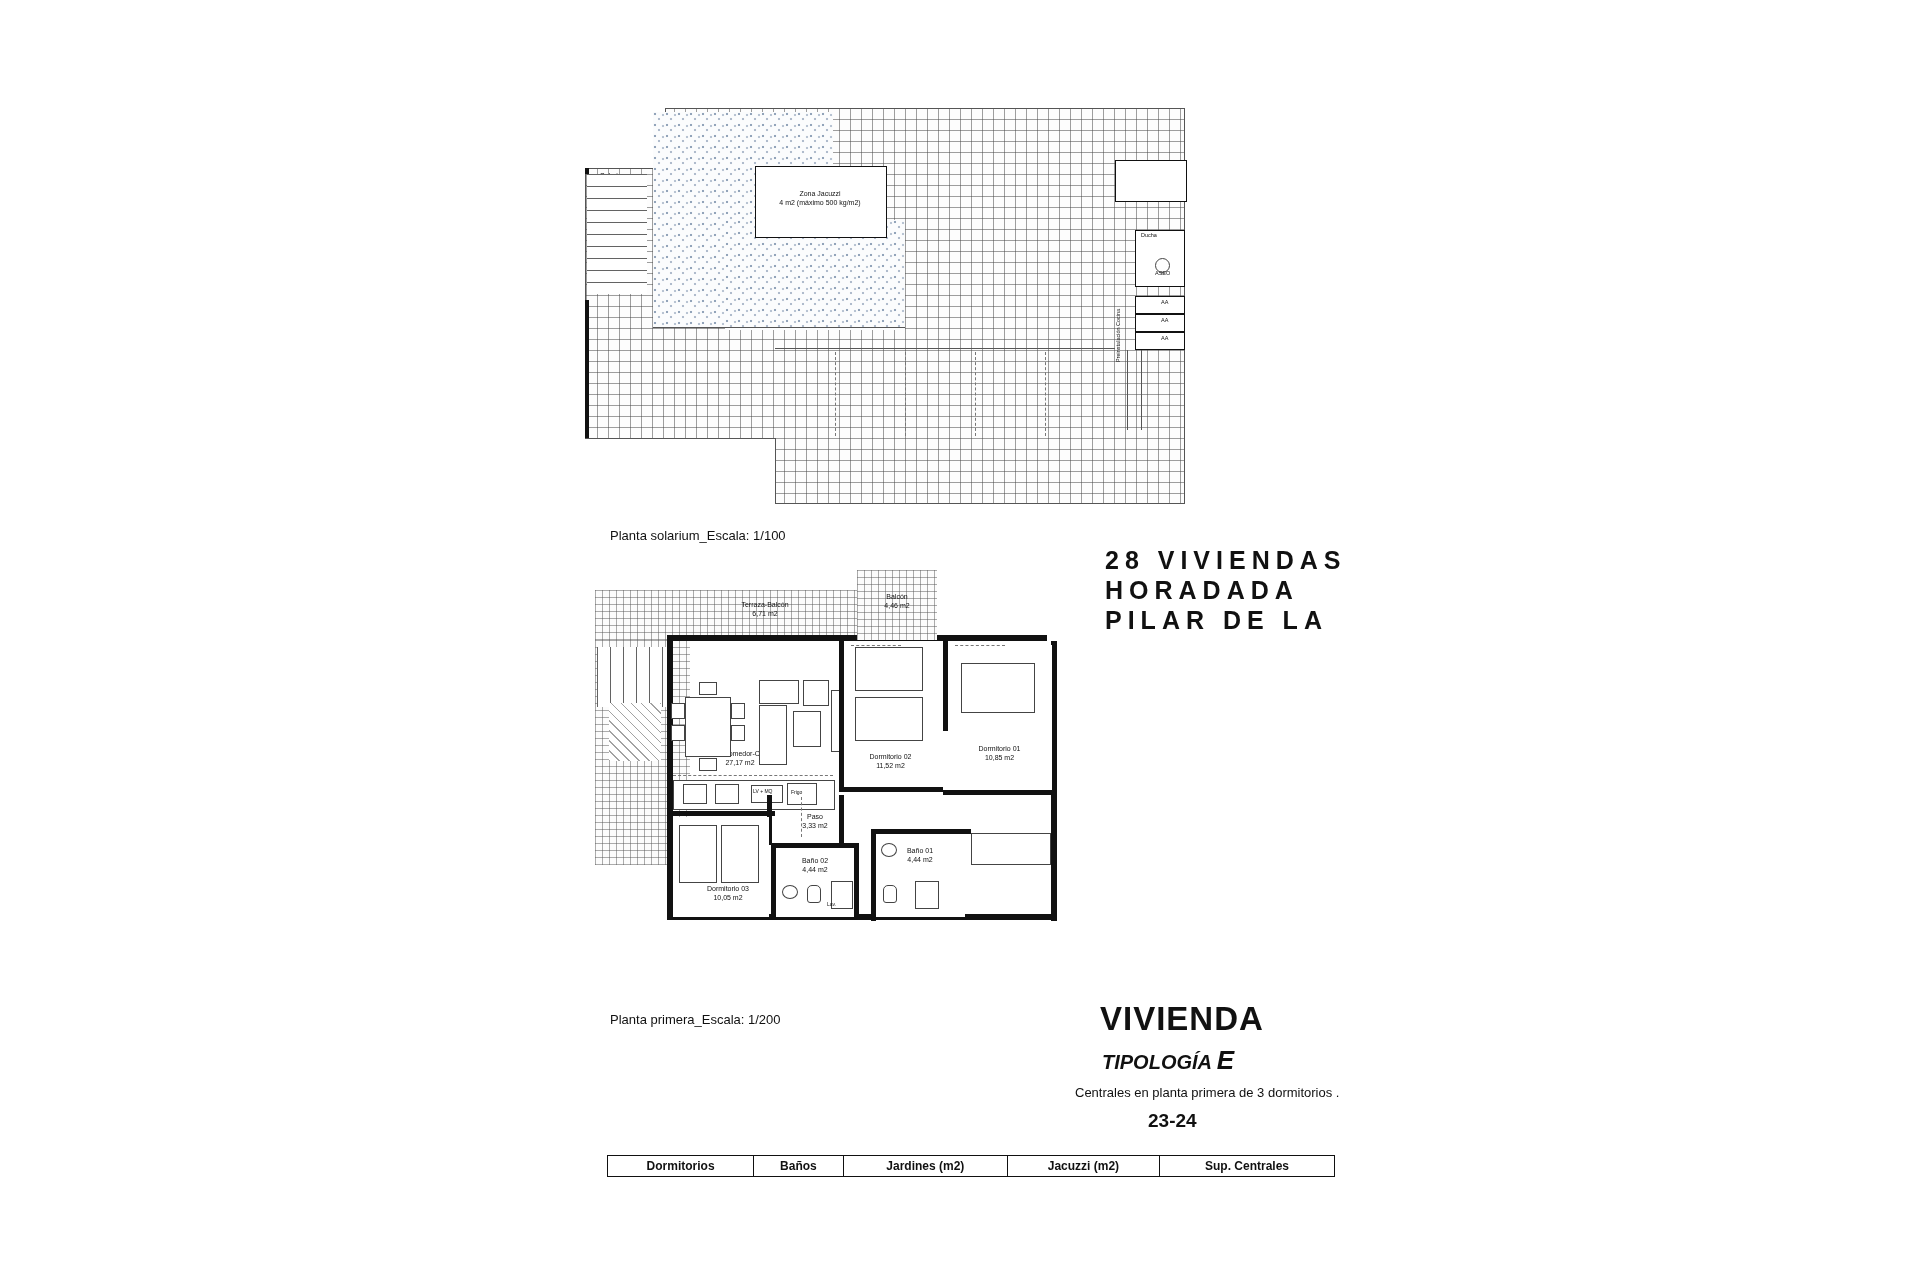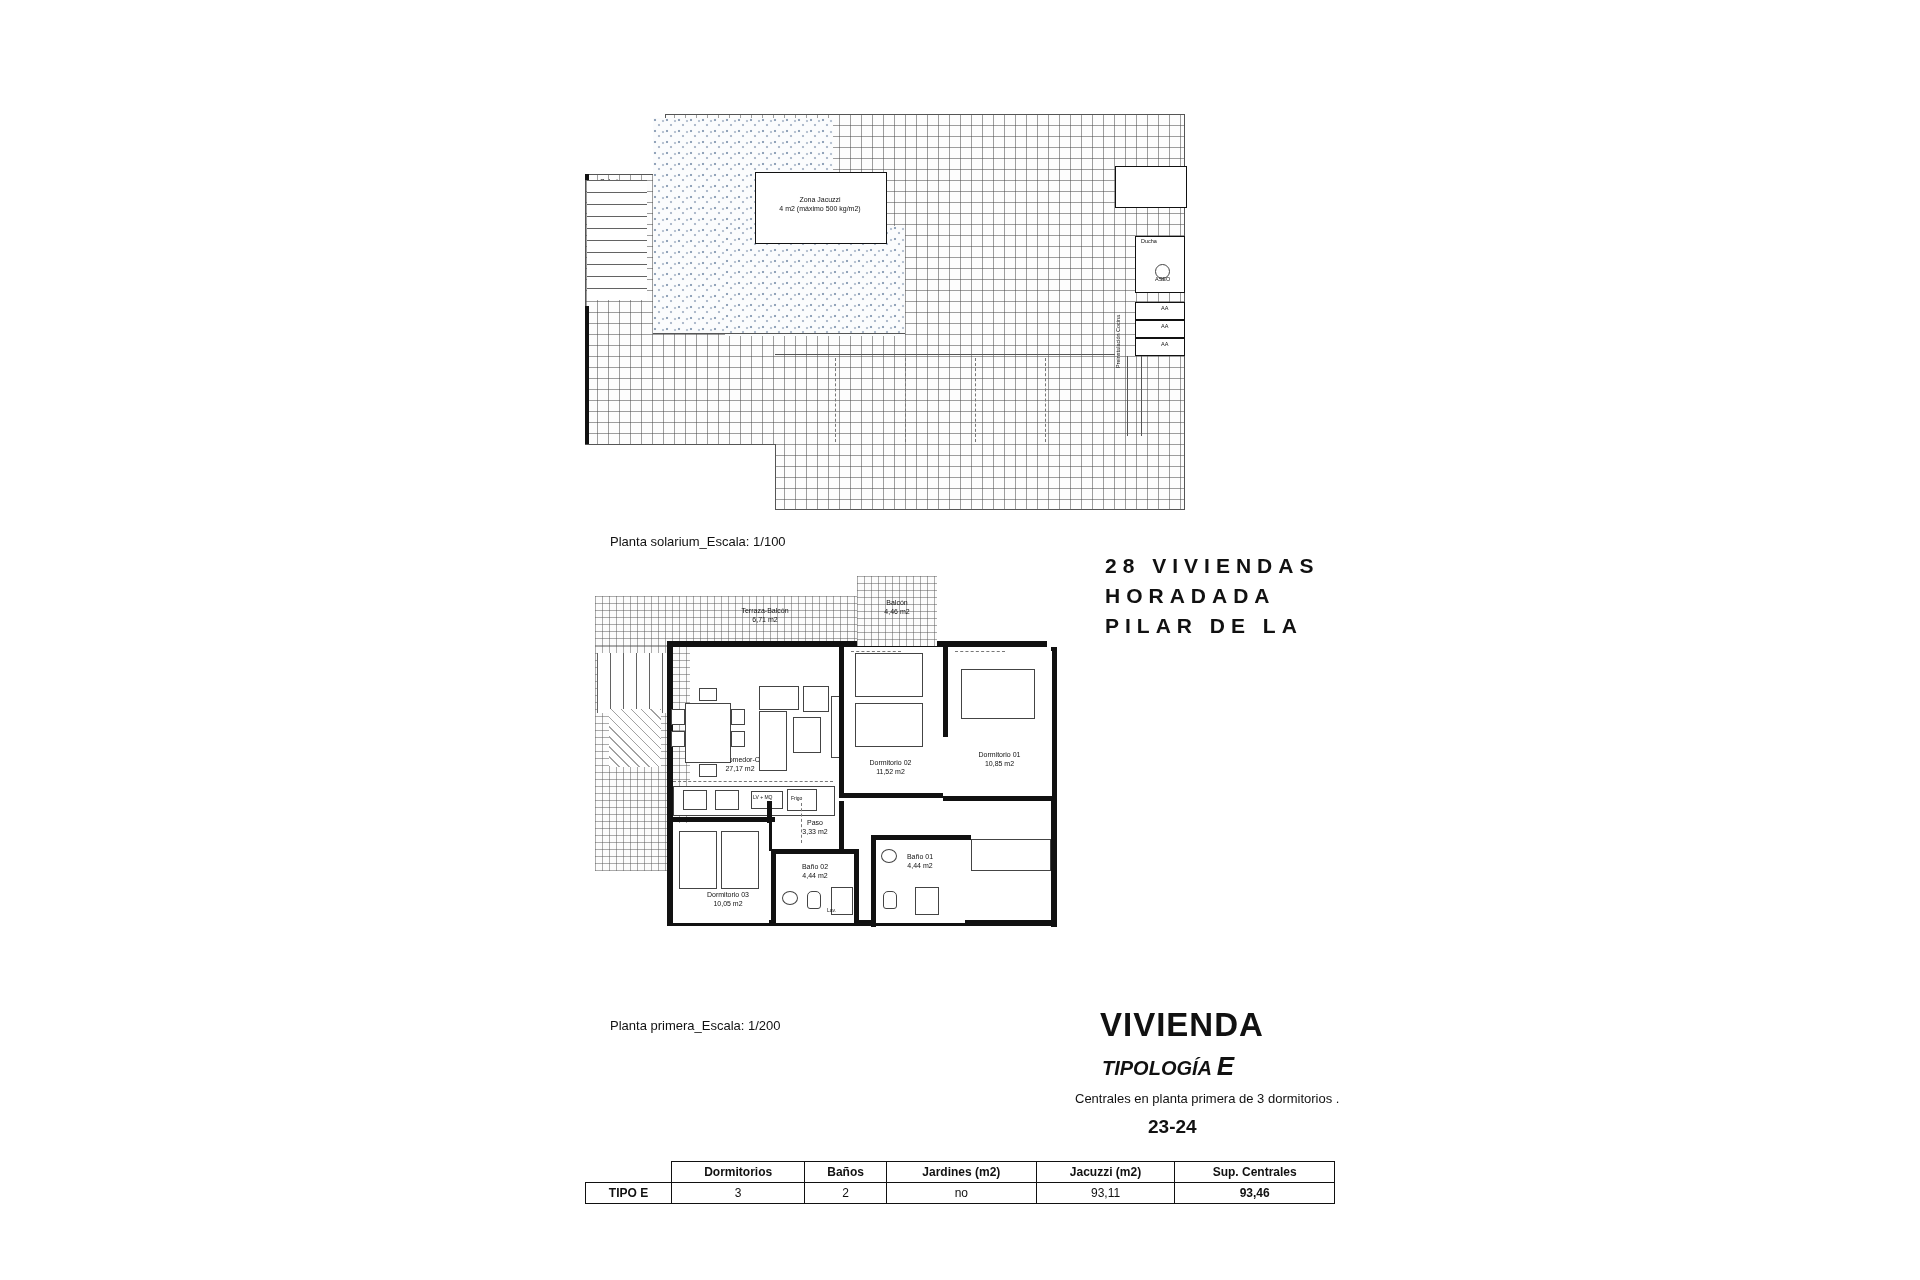--- a/index.html
+++ b/index.html
@@ -1,17 +1,17 @@
 <!DOCTYPE html>
 <html><head>
 <meta charset="utf-8">
 <style>
   html,body{margin:0;padding:0;background:#ffffff;}
   body{width:1920px;height:1280px;position:relative;font-family:"Liberation Sans",sans-serif;color:#111;overflow:hidden;}
-  .sheet{position:absolute;left:0;top:0;width:1920px;height:966px;background:#fff;margin-top:6px;}
+  .sheet{position:absolute;left:0;top:0;width:1920px;height:966px;background:#fff;}
 
   
   .abs{position:absolute;}
   .thin{border:1px solid #111;}
   .wall{background:#111;position:absolute;}
   .lbl{position:absolute;font-size:7px;line-height:1.25;color:#111;white-space:nowrap;}
   .lbl.c{text-align:center;}
 
   
   .tile{
@@ -46,21 +46,21 @@
     background-size:100% 12px;
   }
   .stair-v{
     background-color:#fff;
     background-image:linear-gradient(to right, rgba(60,60,60,.8) 1px, transparent 1px);
     background-size:13px 100%;
   }
 
   
   .caption{position:absolute;font-size:13px;color:#111;}
-  .title-main{position:absolute;font-weight:bold;letter-spacing:6px;font-size:21px;line-height:30px;color:#111;}
+  .title-main{position:absolute;font-weight:bold;letter-spacing:6px;font-size:25px;line-height:30px;color:#111;}
   .vivienda{position:absolute;font-weight:bold;font-size:33px;letter-spacing:1px;}
   .tipologia{position:absolute;font-size:20px;font-weight:bold;}
   .tipologia .big{font-size:26px;}
   .subnote{position:absolute;font-size:13px;}
   .plotnum{position:absolute;font-size:19px;font-weight:bold;}
 
   
   table.sup{position:absolute;border-collapse:collapse;font-size:12px;}
   table.sup td,table.sup th{border:1px solid #111;padding:3px 6px;text-align:center;font-weight:normal;}
   table.sup .hdr{font-weight:bold;}
@@ -294,24 +294,16 @@
   <table class="sup" style="left:585px;top:1155px;width:750px;">
     <tbody>
     <tr>
       <td style="border:none;background:#fff;"></td>
       <td class="hdr">Dormitorios</td>
       <td class="hdr">Baños</td>
       <td class="hdr">Jardines (m2)</td>
       <td class="hdr">Jacuzzi (m2)</td>
       <td class="hdr">Sup. Centrales</td>
     </tr>
-    <tr>
-      <td class="rowlabel">TIPO E</td>
-      <td>3</td>
-      <td>2</td>
-      <td>no</td>
-      <td>93,11</td>
-      <td class="bold">93,46</td>
-    </tr>
   </tbody>
     </table>
 
 </div>
 
 </body></html>

